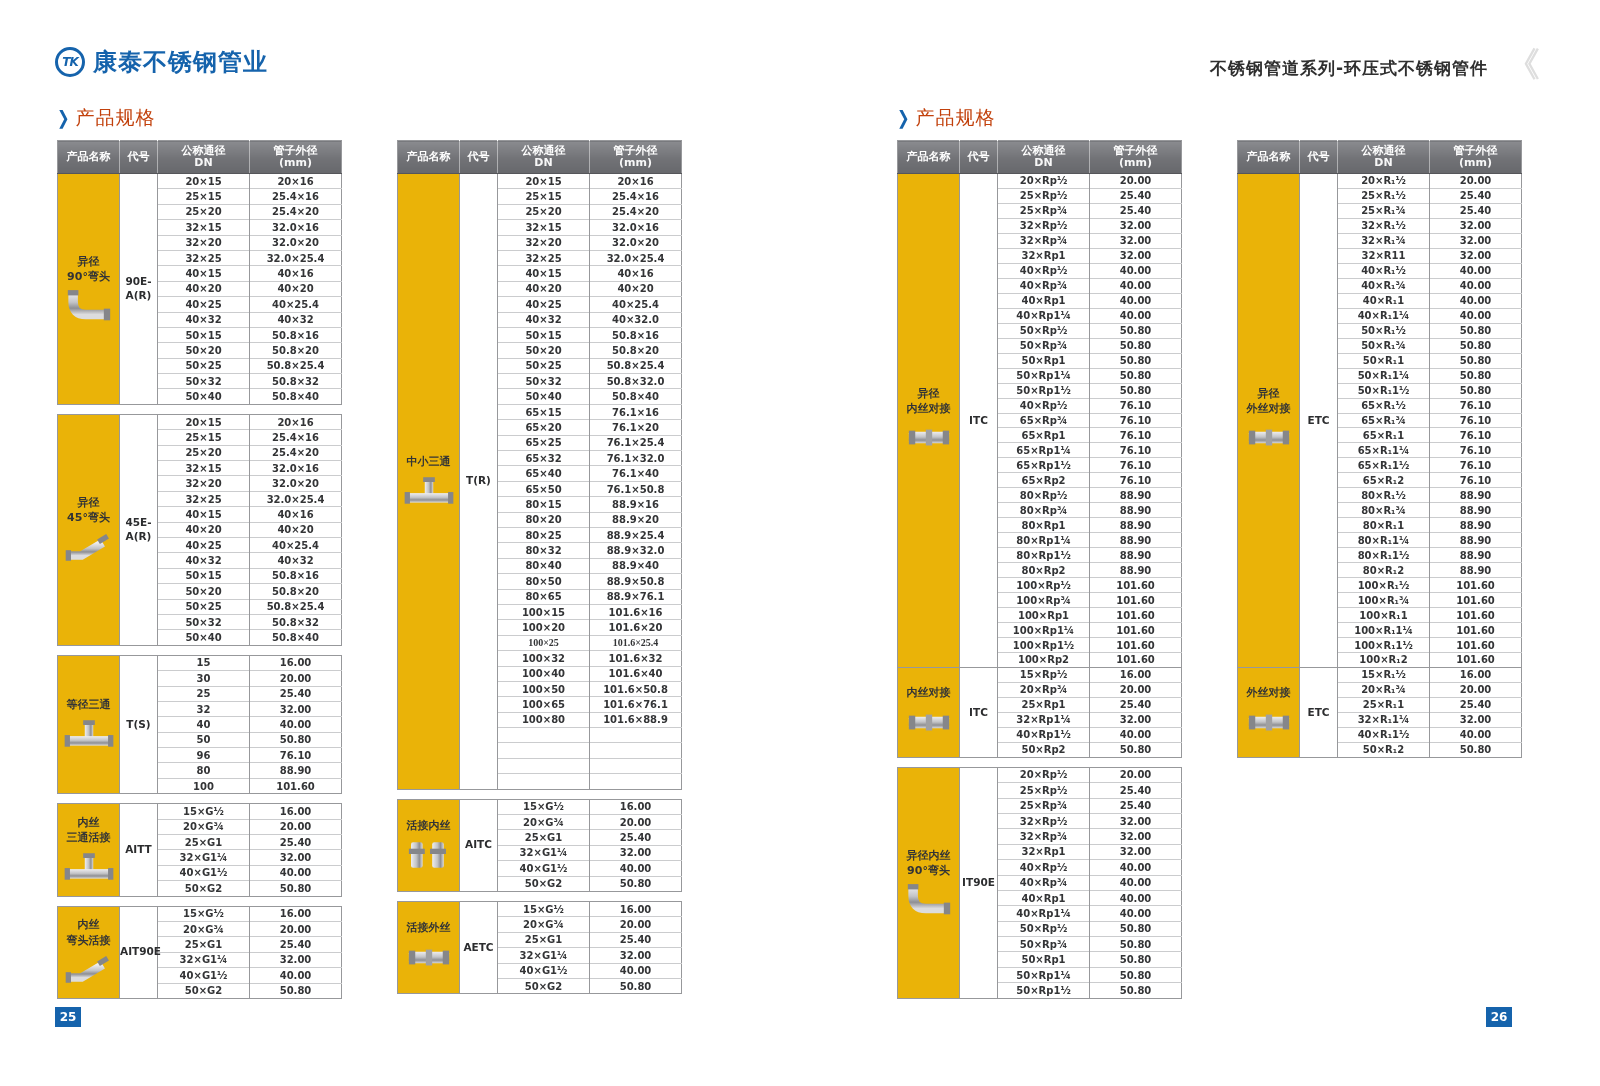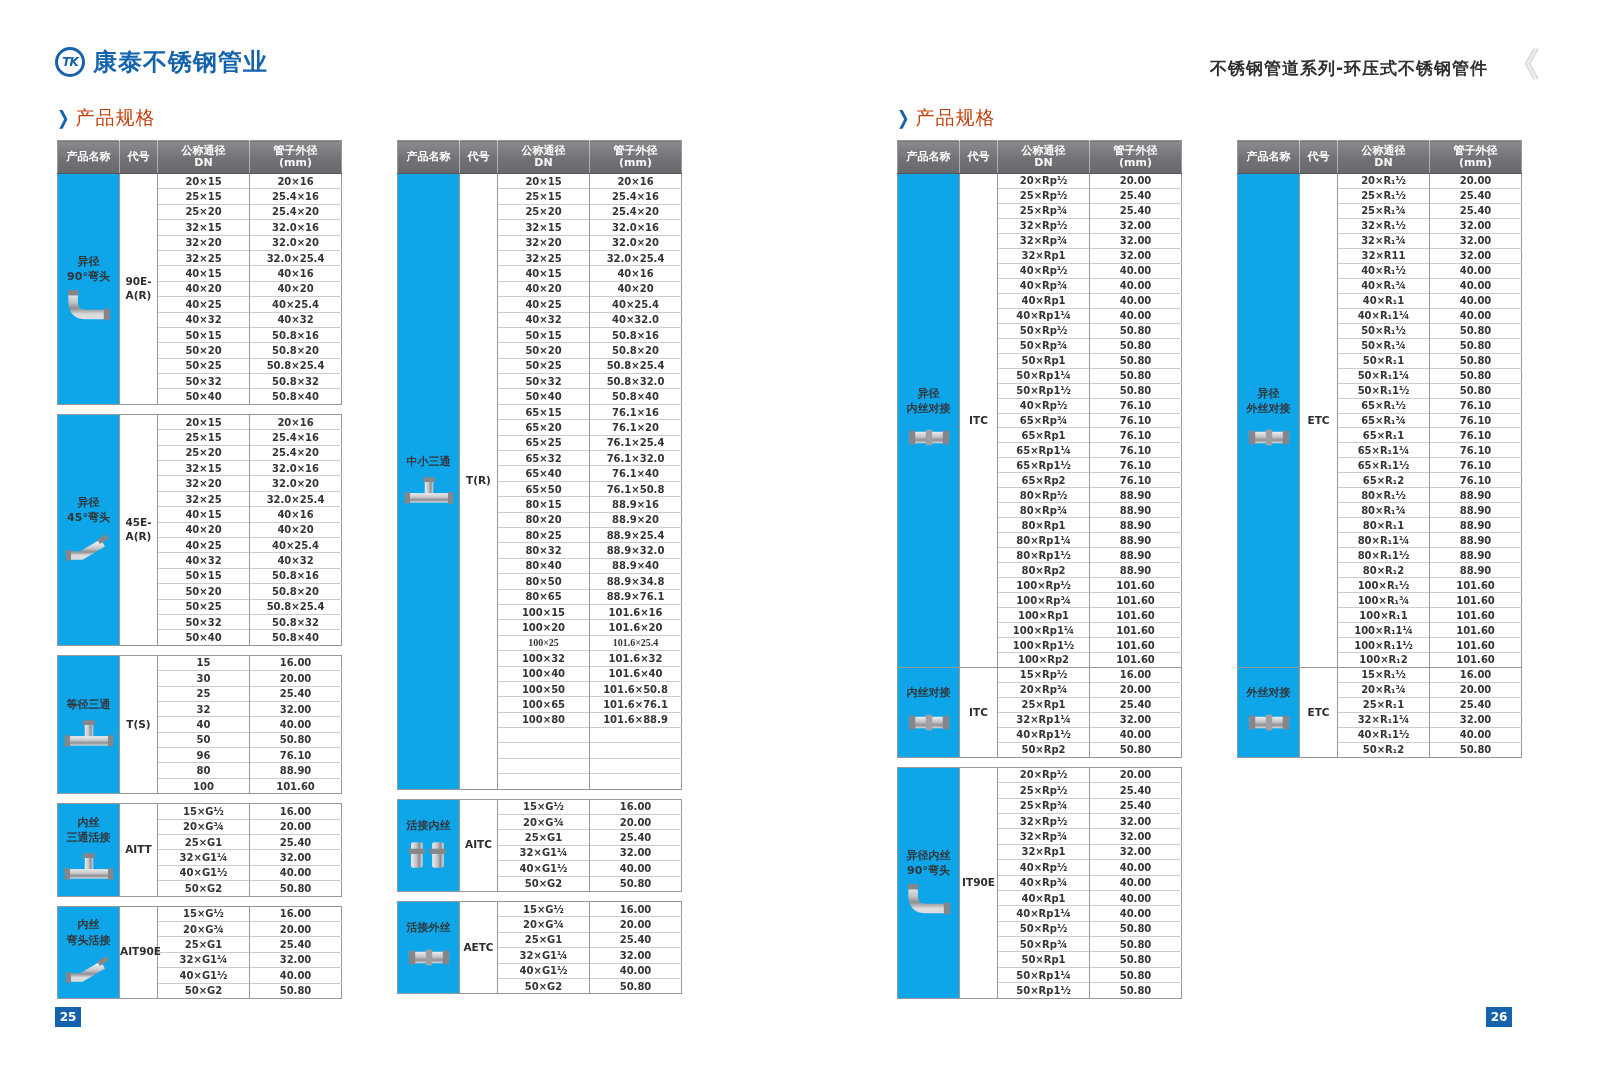--- a/index.html
+++ b/index.html
@@ -32,21 +32,21 @@
   }
   th:first-child{border-left:none;}
   th .h-main{font-size:11px;line-height:1.15;}
   th .h-sub{font-size:11px;line-height:1.1;font-weight:bold;opacity:.95;}
   td{padding:0;vertical-align:middle;}
   td.dn,td.od{
     text-align:center;font-size:10px;font-weight:bold;color:#333436;
     border-left:1px solid #97989b;border-top:1px solid #cbccce;white-space:nowrap;overflow:hidden;
   }
   tbody tr.sec-start td{border-top:1px solid #97989b;}
-  td.namec{background:#0ea5e9;}
+  td.namec{background:#eab308;}
   td.codec{border-left:1px solid #97989b;text-align:center;}
   .name-wrap{display:flex;flex-direction:column;align-items:center;justify-content:center;gap:3px;}
   .name-lines{font-size:11px;font-weight:bold;color:#333436;text-align:center;line-height:1.4;white-space:nowrap;}
   .code-lines{font-size:10.5px;font-weight:bold;color:#2c2d2f;line-height:1.3;white-space:nowrap;text-align:center;}
   .p-icon{width:54px;height:36px;display:block;}
   
   .page-badge{
     position:absolute;top:1007px;width:26px;height:20px;background:#1563ac;color:#fff;
     display:flex;align-items:center;justify-content:center;font-size:12px;font-weight:bold;
   }
@@ -614,21 +614,21 @@
         <tr style="height: 15.4px;">
           <td class="dn">80×32</td>
           <td class="od">88.9×32.0</td>
         </tr>
         <tr style="height: 15.4px;">
           <td class="dn">80×40</td>
           <td class="od">88.9×40</td>
         </tr>
         <tr style="height: 15.4px;">
           <td class="dn">80×50</td>
-          <td class="od">88.9×34.8</td>
+          <td class="od">88.9×50.8</td>
         </tr>
         <tr style="height: 15.4px;">
           <td class="dn">80×65</td>
           <td class="od">88.9×76.1</td>
         </tr>
         <tr style="height: 15.4px;">
           <td class="dn">100×15</td>
           <td class="od">101.6×16</td>
         </tr>
         <tr style="height: 15.4px;">

